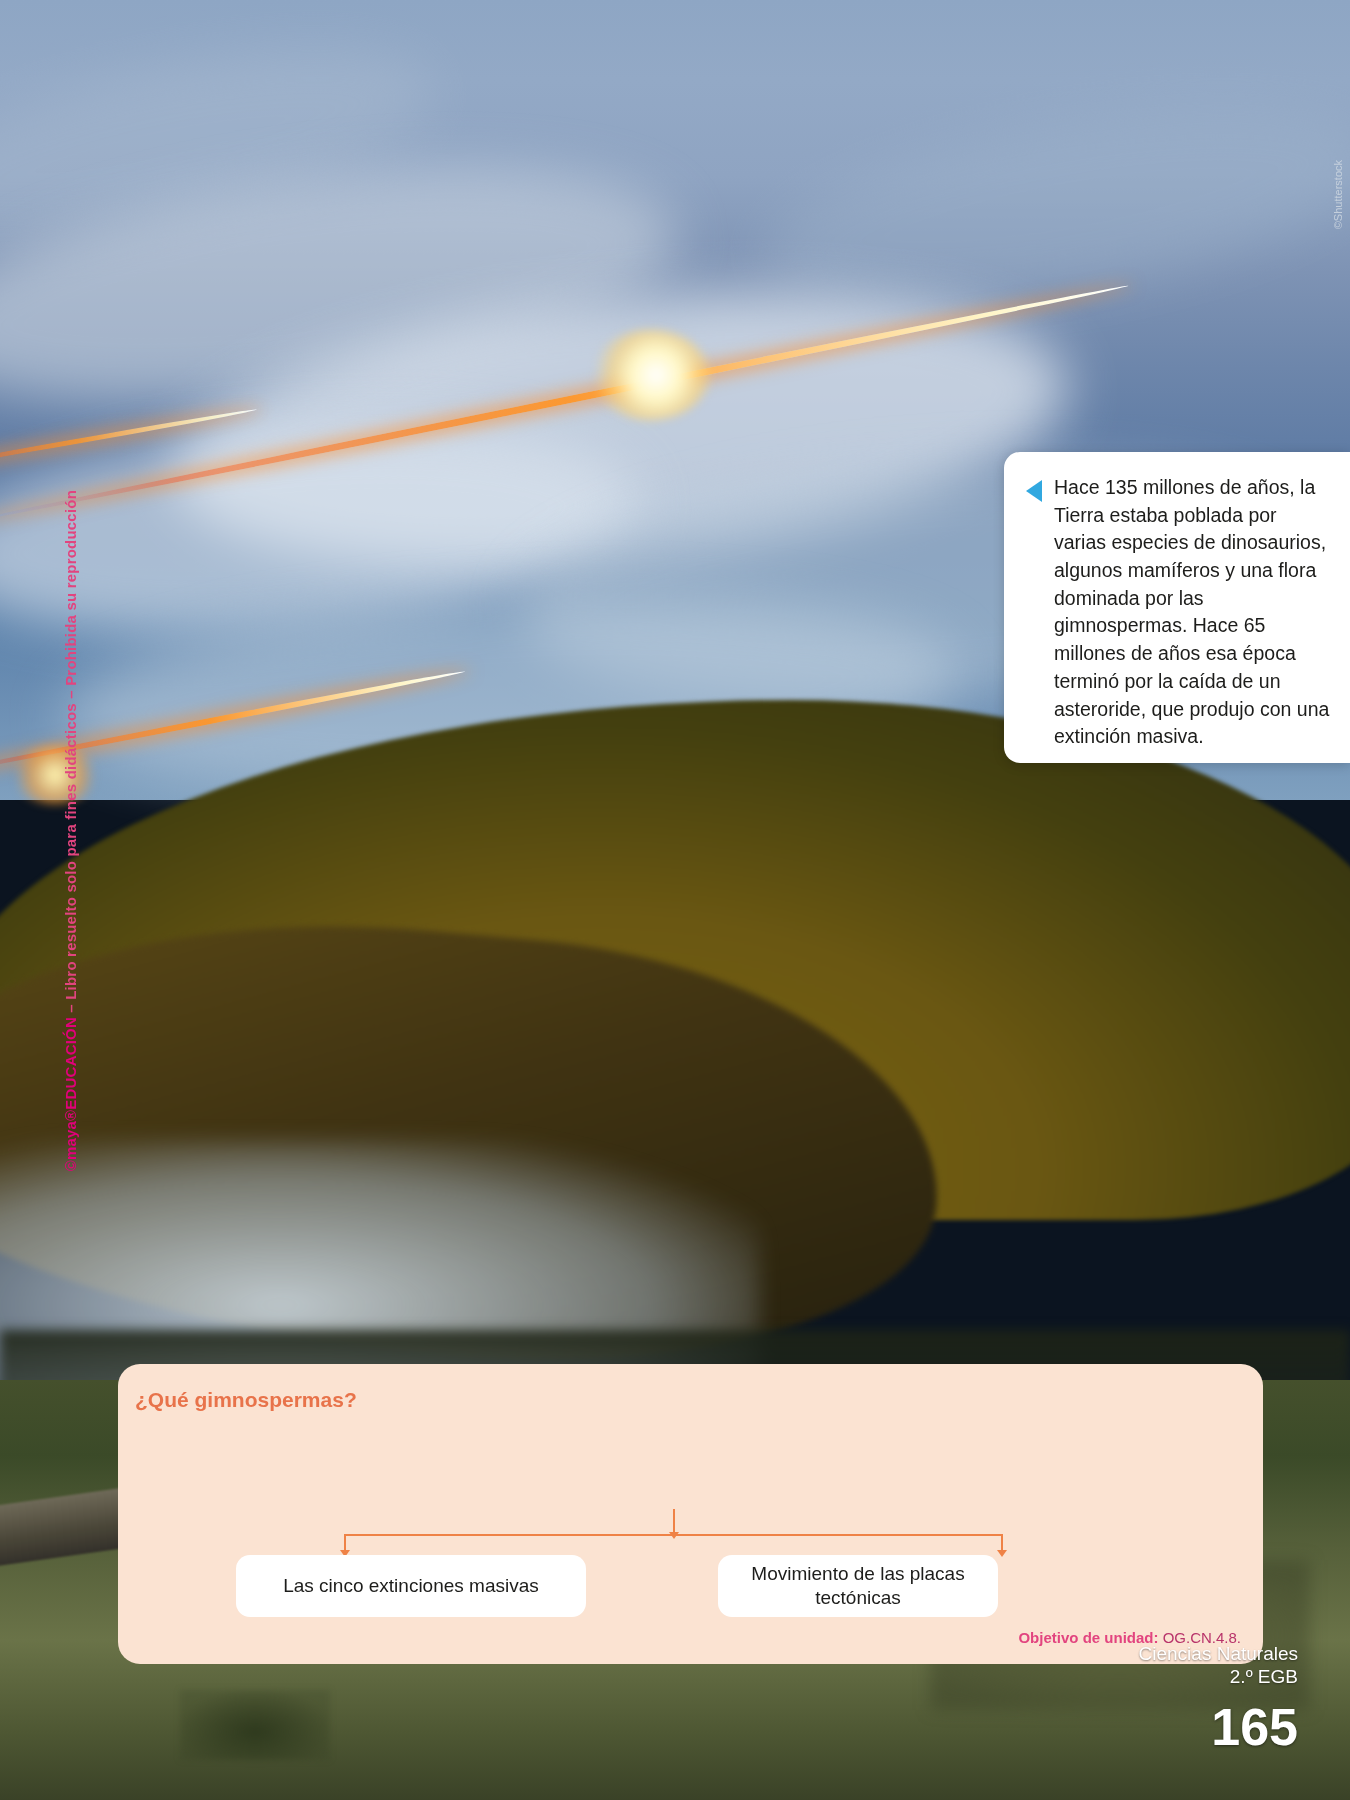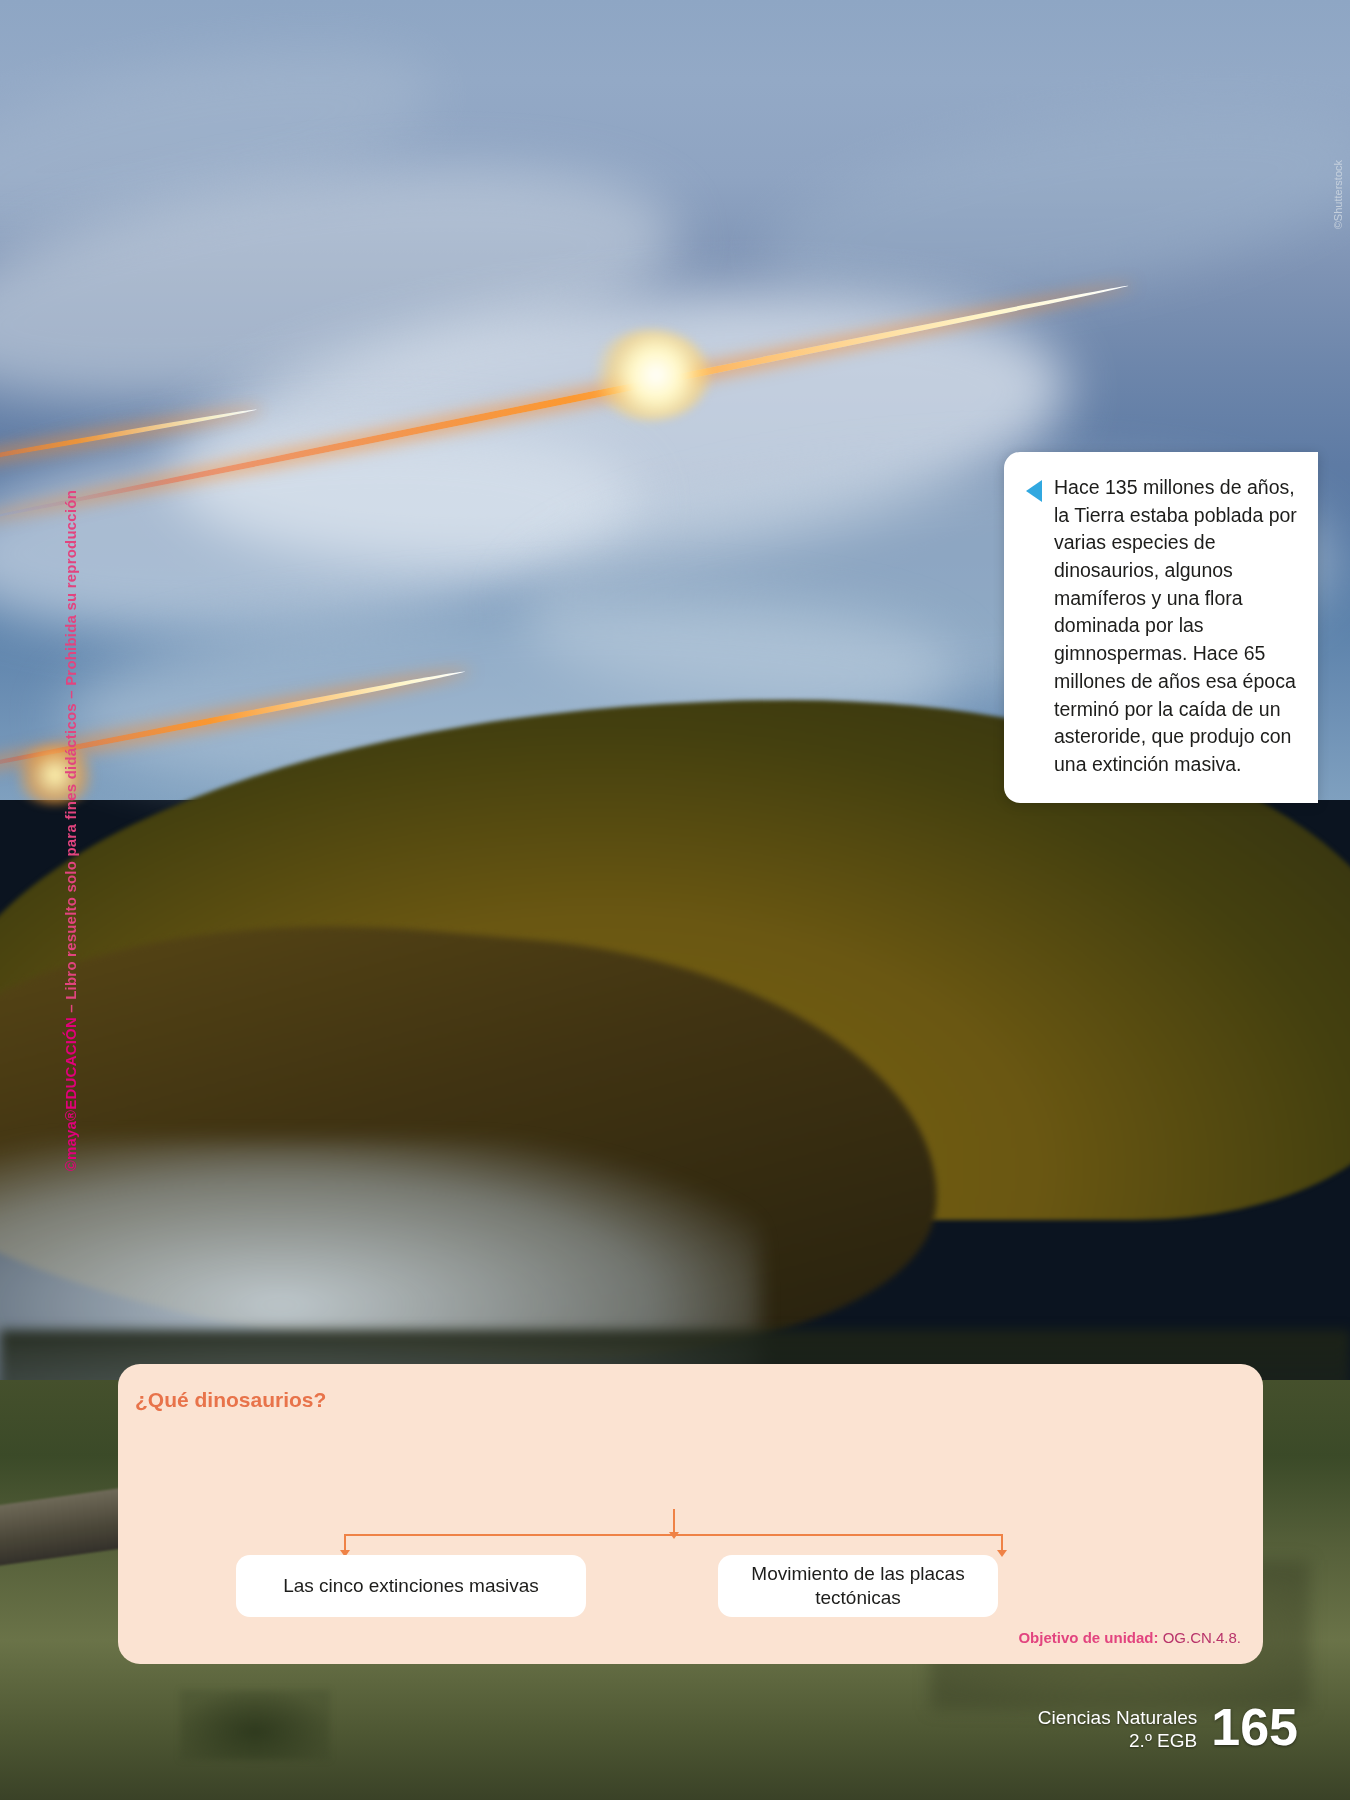--- a/index.html
+++ b/index.html
@@ -168,24 +168,24 @@
     color: #cfd8e2;
     opacity: .85;
     white-space: nowrap;
   }
 
   
   .callout {
     position: absolute;
     left: 1004px;
     top: 452px;
-    width: 314px;
+    width: 346px;
     background: #ffffff;
     border-radius: 16px 0 0 16px;
-    padding: 22px 20px 24px 22px;
+    padding: 22px 20px 12px 22px;
     box-sizing: border-box;
     display: flex;
     gap: 12px;
     box-shadow: 0 2px 12px rgba(0,0,0,.18);
   }
   .callout .tri {
     flex: 0 0 auto;
     width: 0; height: 0;
     margin-top: 6px;
     border-top: 11px solid transparent;
@@ -281,20 +281,21 @@
 
   
   .footer {
     position: absolute;
     right: 52px;
     bottom: 48px;
     display: flex;
     align-items: flex-end;
     gap: 14px;
     color: #ffffff;
+    flex-direction: column;
   }
   .footer-lines {
     text-align: right;
     line-height: 1.22;
     font-size: 19px;
     text-shadow: 0 1px 2px rgba(0,0,0,.45);
   }
   .footer-page {
     font-size: 52px;
     font-weight: 700;
@@ -336,21 +337,21 @@
   <div class="side-credit">
     <span class="brand">©</span><span class="brand maya">maya</span><span class="brand">®EDUCACIÓN</span><span> – Libro resuelto solo para fines didácticos – Prohibida su reproducción</span>
   </div>
 
   <div class="callout">
     <div class="tri"></div>
     <p>Hace 135 millones de años, la Tierra estaba poblada por varias especies de dinosaurios, algunos mamíferos y una flora dominada por las gimnospermas. Hace 65 millones de años esa época terminó por la caída de un asteroride, que produjo con una extinción masiva.</p>
   </div>
 
   <div class="panel">
-    <div class="panel-title">¿Qué dinosaurios?</div>
+    <div class="panel-title">¿Qué gimnospermas?</div>
 
 
     <div class="conn conn-v-root"></div>
     <div class="arrow-down ad-mid"></div>
     <div class="conn conn-h"></div>
     <div class="conn conn-v-l"></div>
     <div class="conn conn-v-r"></div>
     <div class="arrow-down ad-l"></div>
     <div class="arrow-down ad-r"></div>
 

